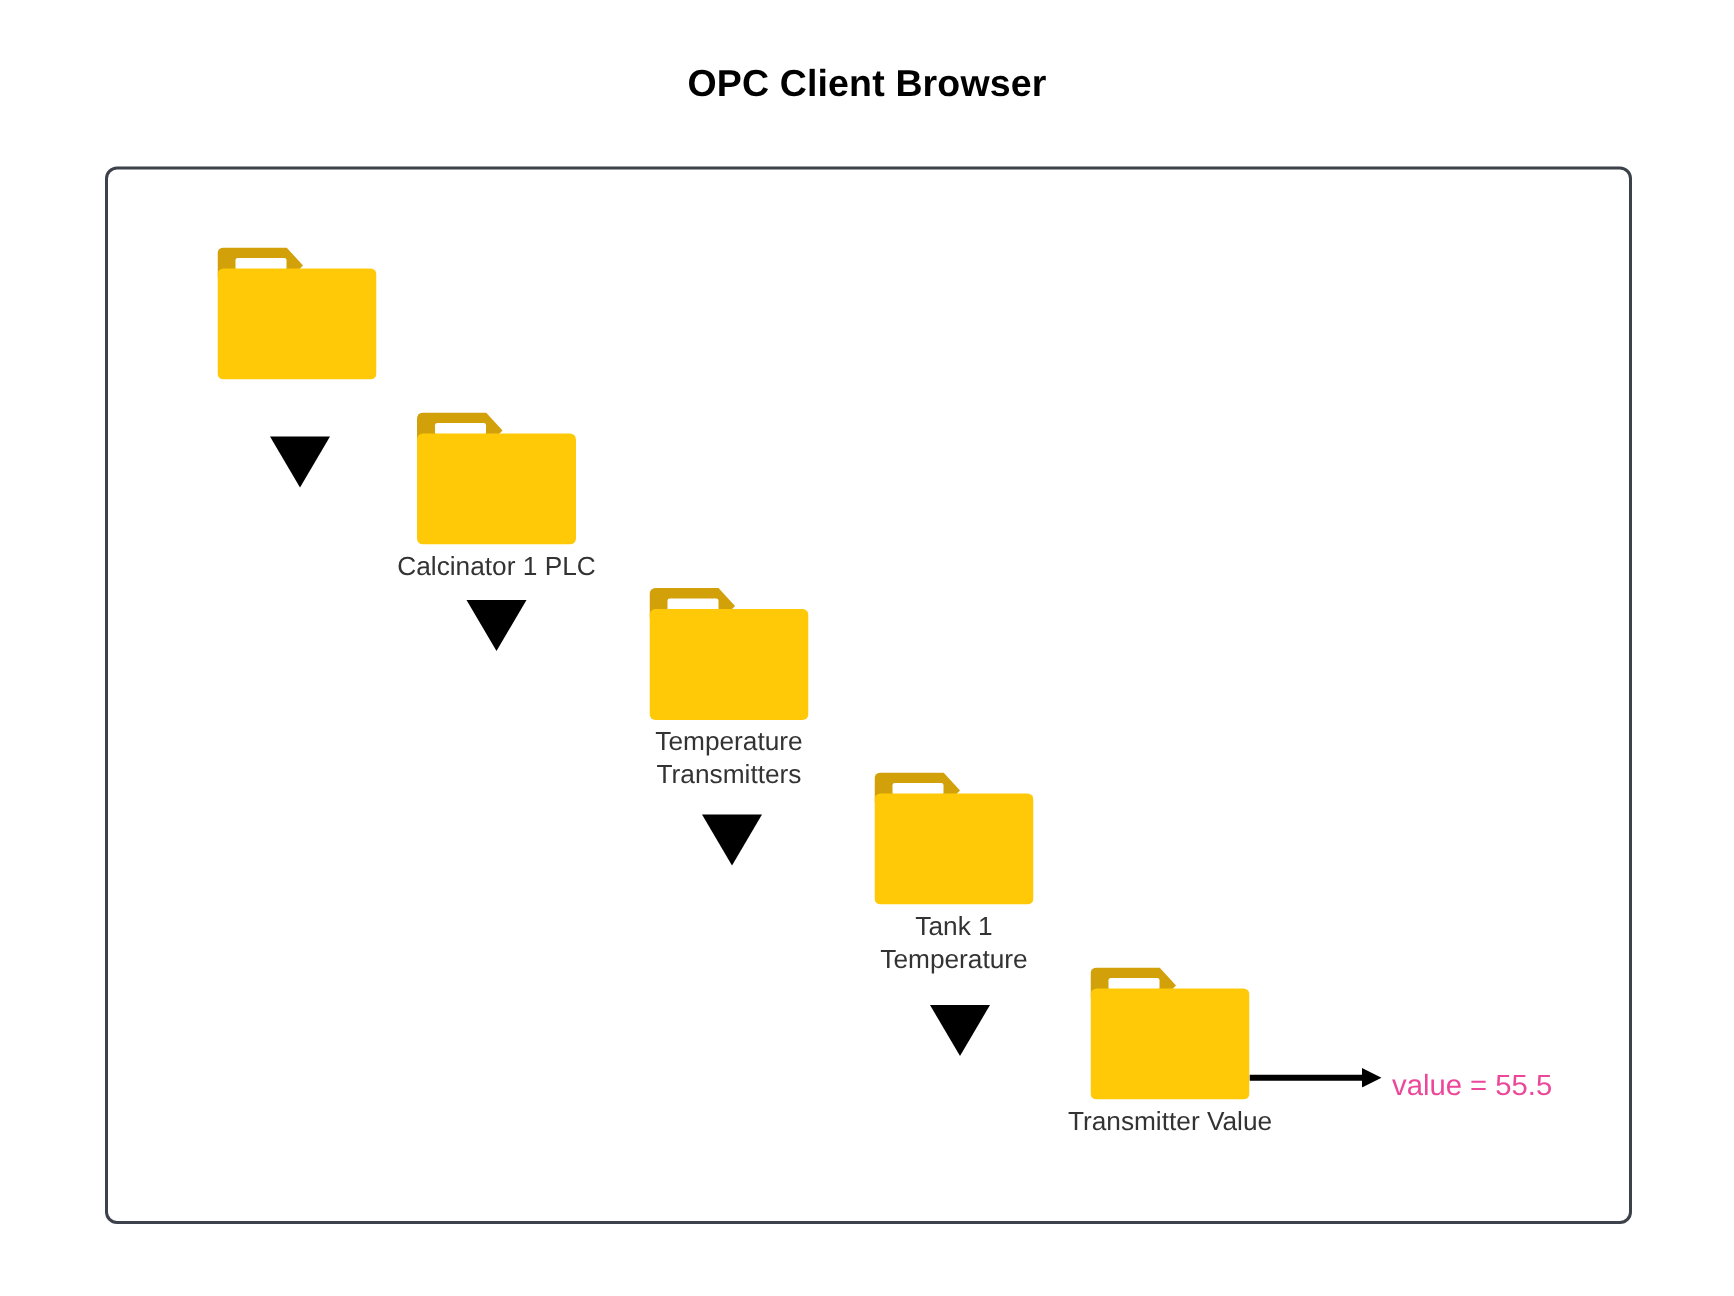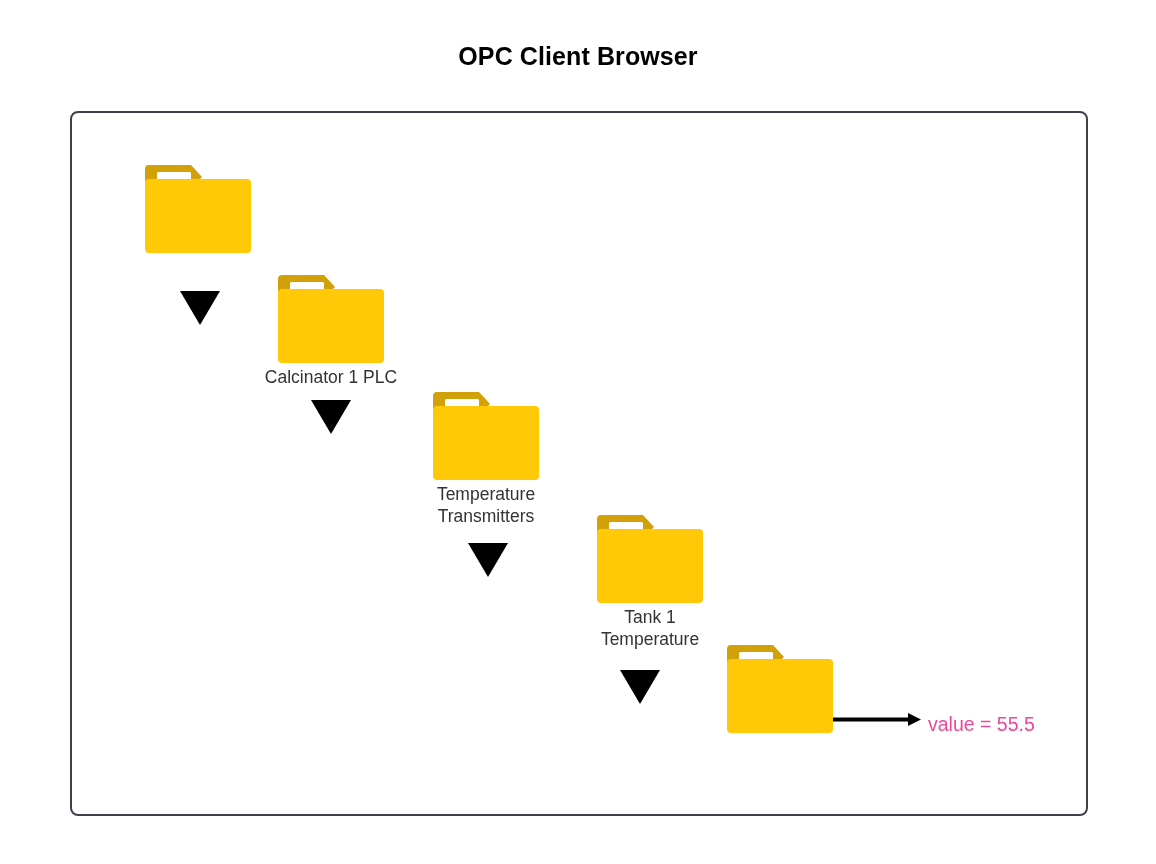--- a/index.html
+++ b/index.html
@@ -93,31 +93,31 @@
           <path d="M 4 0 H 46 L 57 11.96 L 46 23 H 4 A 4 4 0 0 1 0 19 V 4 A 4 4 0 0 1 4 0 Z" fill="#D2A008"></path>
           <rect x="12" y="7" width="34" height="8" rx="1.5" fill="#FFFFFF"></rect>
           <path d="M 4 14 H 102 A 4 4 0 0 1 106 18 V 84 A 4 4 0 0 1 102 88 H 4 A 4 4 0 0 1 0 84 V 18 A 4 4 0 0 1 4 14 Z" fill="#FFC907"></path>
         </svg></span><div class="node-label" style="top: 91px;">Calcinator 1 PLC</div></div>
     <div class="tree-node" style="left: 433px; top: 392px; width: 106px;"><span><svg width="106" height="88" viewBox="0 0 106 88" class="folder-icon">
           <path d="M 4 0 H 46 L 57 11.96 L 46 23 H 4 A 4 4 0 0 1 0 19 V 4 A 4 4 0 0 1 4 0 Z" fill="#D2A008"></path>
           <rect x="12" y="7" width="34" height="8" rx="1.5" fill="#FFFFFF"></rect>
           <path d="M 4 14 H 102 A 4 4 0 0 1 106 18 V 84 A 4 4 0 0 1 102 88 H 4 A 4 4 0 0 1 0 84 V 18 A 4 4 0 0 1 4 14 Z" fill="#FFC907"></path>
         </svg></span><div class="node-label" style="top: 91px;">Temperature
 Transmitters</div></div>
-    <div class="tree-node" style="left: 583px; top: 515px; width: 106px; margin-left: 14px;"><span><svg width="106" height="88" viewBox="0 0 106 88" class="folder-icon">
+    <div class="tree-node" style="left: 583px; top: 515px; width: 106px;"><span><svg width="106" height="88" viewBox="0 0 106 88" class="folder-icon">
           <path d="M 4 0 H 46 L 57 11.96 L 46 23 H 4 A 4 4 0 0 1 0 19 V 4 A 4 4 0 0 1 4 0 Z" fill="#D2A008"></path>
           <rect x="12" y="7" width="34" height="8" rx="1.5" fill="#FFFFFF"></rect>
           <path d="M 4 14 H 102 A 4 4 0 0 1 106 18 V 84 A 4 4 0 0 1 102 88 H 4 A 4 4 0 0 1 0 84 V 18 A 4 4 0 0 1 4 14 Z" fill="#FFC907"></path>
         </svg></span><div class="node-label" style="top: 91px;">Tank 1
 Temperature</div></div>
     <div class="tree-node" style="left: 727px; top: 645px; width: 106px;"><span><svg width="106" height="88" viewBox="0 0 106 88" class="folder-icon">
           <path d="M 4 0 H 46 L 57 11.96 L 46 23 H 4 A 4 4 0 0 1 0 19 V 4 A 4 4 0 0 1 4 0 Z" fill="#D2A008"></path>
           <rect x="12" y="7" width="34" height="8" rx="1.5" fill="#FFFFFF"></rect>
           <path d="M 4 14 H 102 A 4 4 0 0 1 106 18 V 84 A 4 4 0 0 1 102 88 H 4 A 4 4 0 0 1 0 84 V 18 A 4 4 0 0 1 4 14 Z" fill="#FFC907"></path>
-        </svg></span></div>
+        </svg></span><div class="node-label" style="top: 91px;">Transmitter Value</div></div>
     <div class="down-arrow" style="left: 180px; top: 291px; border-left: 20px solid transparent; border-right: 20px solid transparent; border-top: 34px solid rgb(0, 0, 0);"></div>
     <div class="down-arrow" style="left: 311px; top: 400px; border-left: 20px solid transparent; border-right: 20px solid transparent; border-top: 34px solid rgb(0, 0, 0);"></div>
     <div class="down-arrow" style="left: 468px; top: 543px; border-left: 20px solid transparent; border-right: 20px solid transparent; border-top: 34px solid rgb(0, 0, 0);"></div>
     <div class="down-arrow" style="left: 620px; top: 670px; border-left: 20px solid transparent; border-right: 20px solid transparent; border-top: 34px solid rgb(0, 0, 0);"></div>
     <div class="value-arrow" style="left: 833px; top: 711.5px;"><svg width="88" height="13" viewBox="0 0 88 13">
         <rect x="0" y="4.5" width="75" height="4" fill="#000000"></rect>
         <polygon points="75,0 88,6.5 75,13" fill="#000000"></polygon>
       </svg></div>
     <div class="value-text" style="left: 928px; top: 713px;">value = 55.5</div>
   </div>

